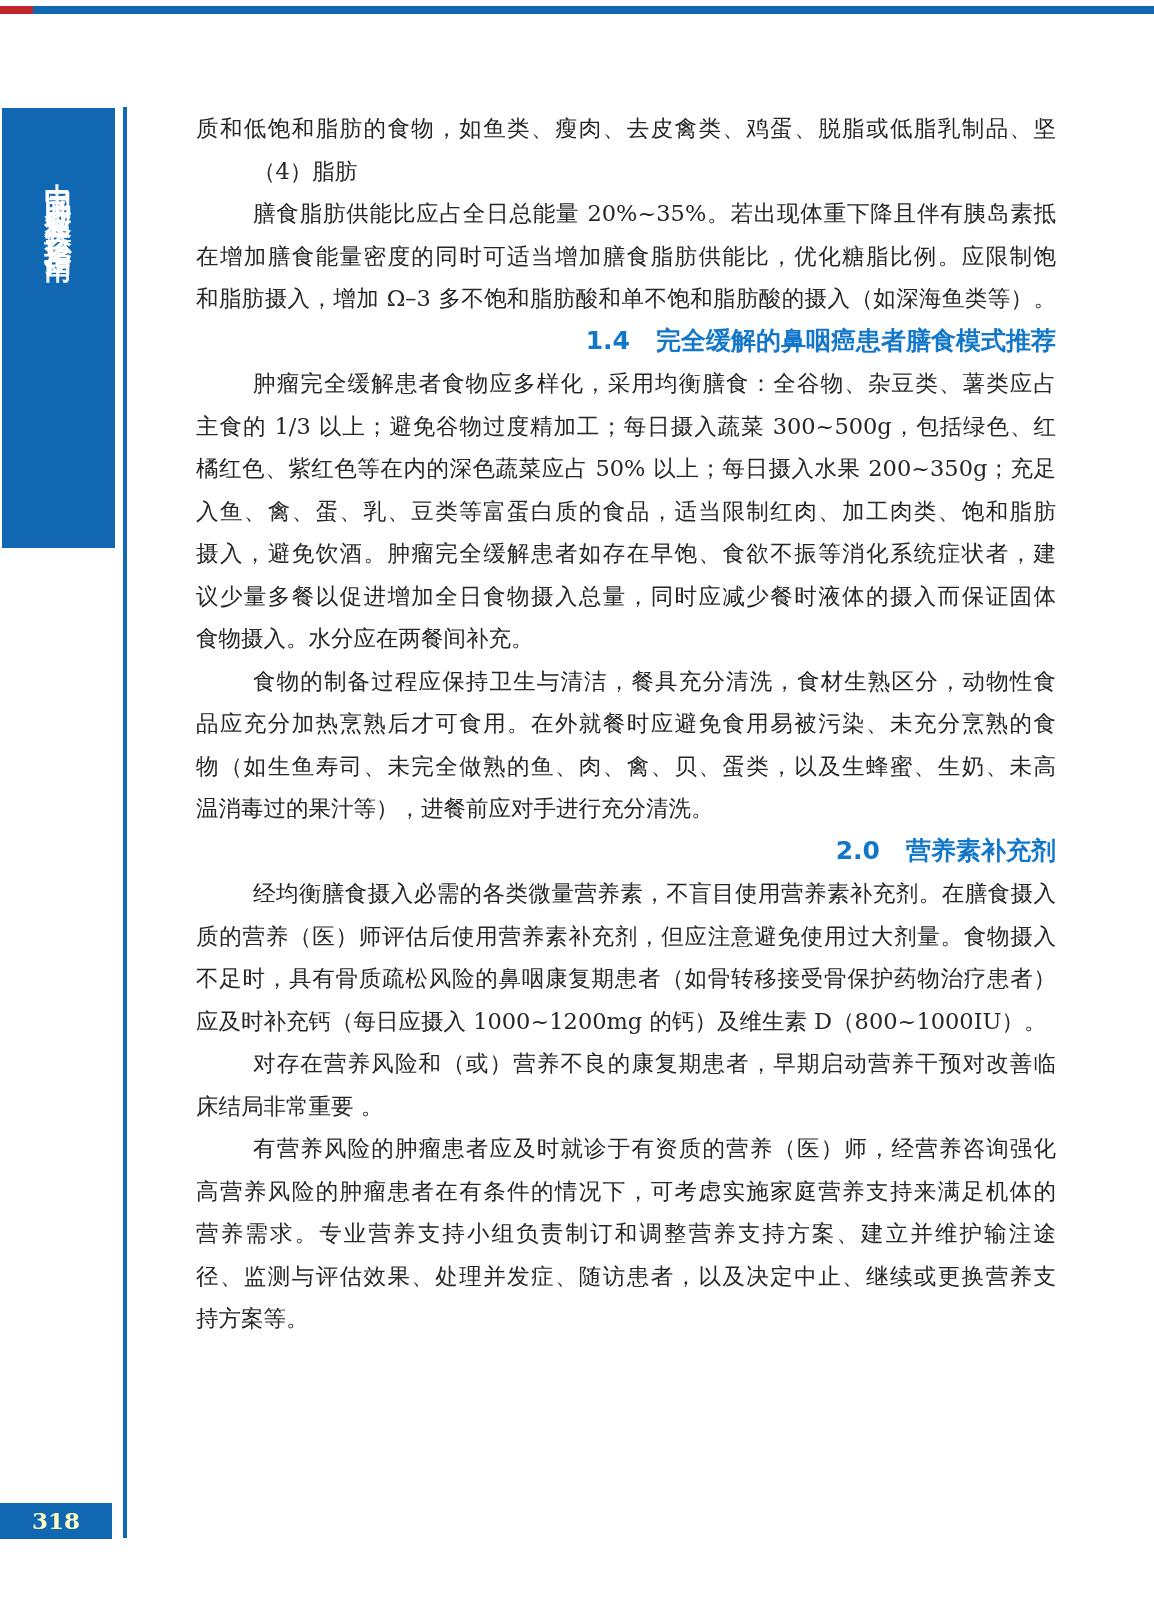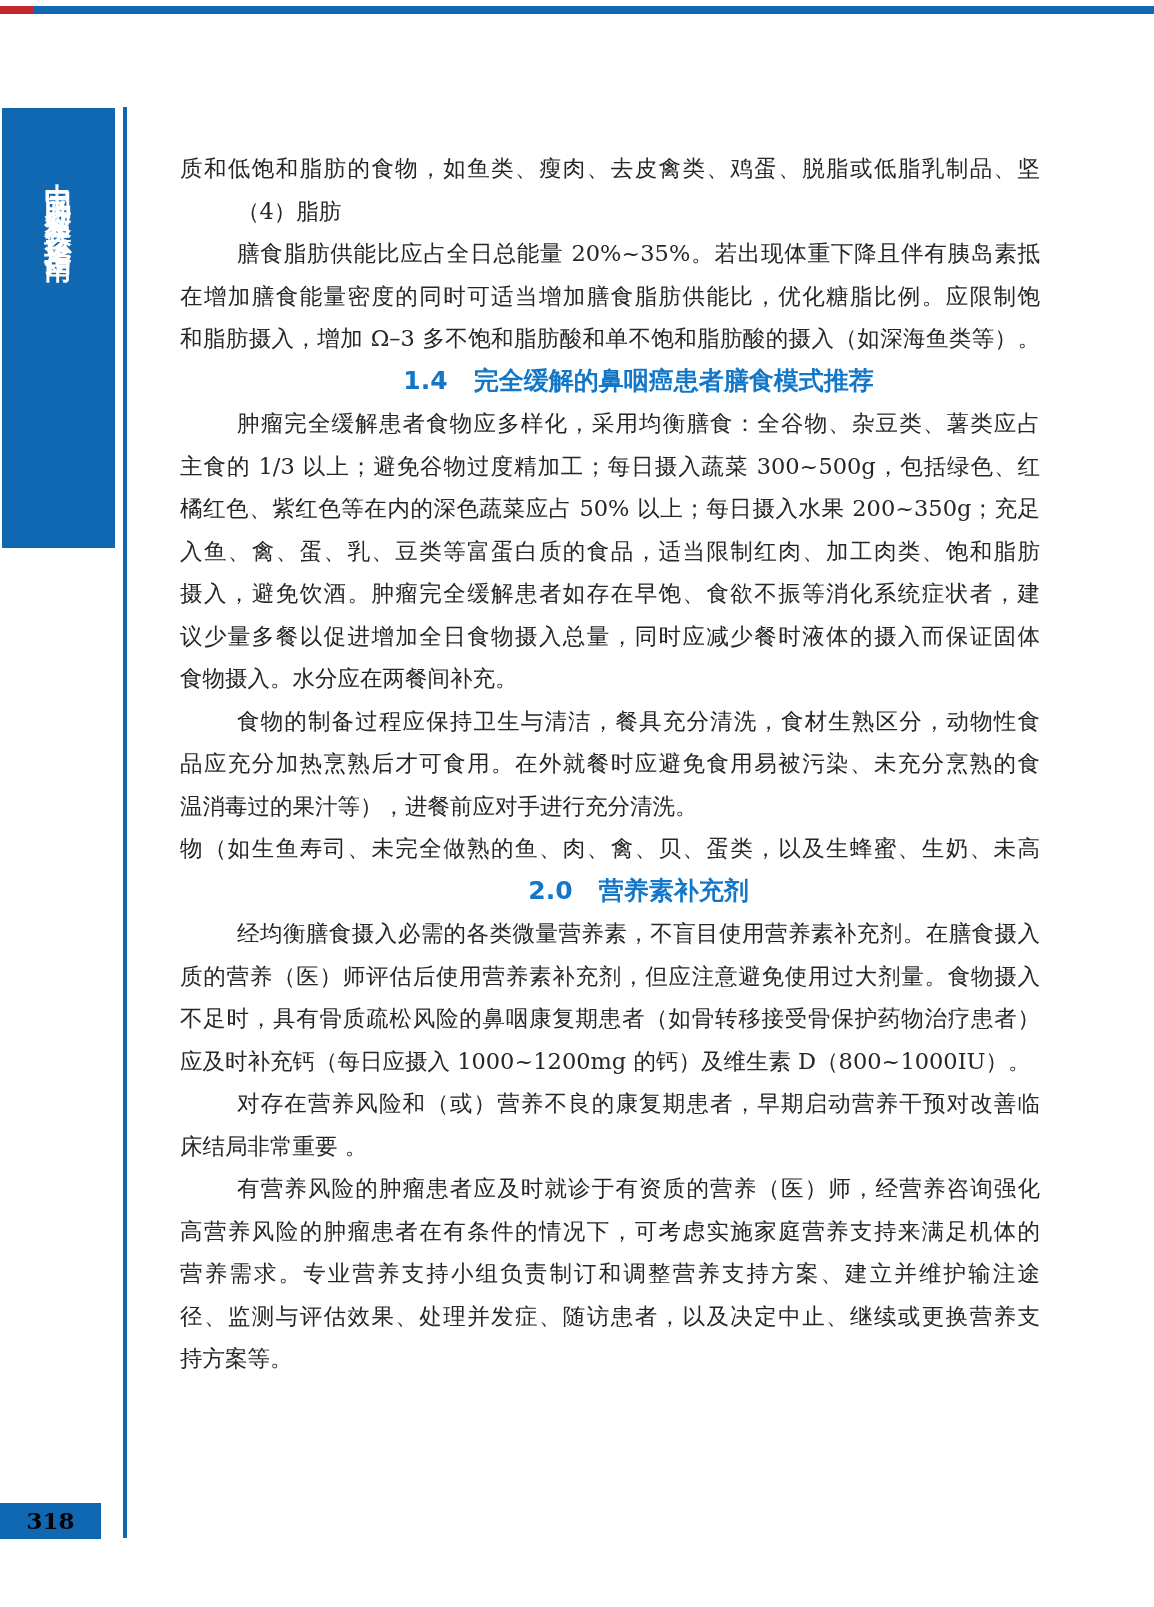--- a/index.html
+++ b/index.html
@@ -23,36 +23,36 @@
     writing-mode:vertical-rl; text-orientation:upright;
     color:#ffffff; font-family:"DejaVu Sans", sans-serif; font-weight:bold;
     font-size:27px; letter-spacing:8px; line-height:1;
   }
 
   
   .v-rule { position:absolute; left:123px; top:107px; width:4px; height:1431px; background:#1068b2; }
 
   
   .page-num-box {
-    position:absolute; left:0; top:1503px; width:101px; height:36px;
-    background:#1068b2; color:#000000; text-align:center; line-height:36px;
+    position:absolute; left:0; top:1503px; width:112px; height:36px;
+    background:#1068b2; color:#fef9c3; text-align:center; line-height:36px;
     font-size:23px; font-weight:bold; font-family:"DejaVu Serif", serif;
   }
 
   
-  .content { position:absolute; left:180px; top:107px; width:860px;margin-top:40px; }
+  .content { position:absolute; left:196px; top:107px; width:860px; }
   .row {
     height:42.5px; line-height:42.5px; font-size:22.5px; color:#262626;
     overflow:hidden;
   }
   .row.fill { text-align:justify; text-align-last:justify; }
   .row.indent { text-indent:57px; }
   .row.heading {
     color:#1377c9; font-family:"DejaVu Sans", sans-serif; font-weight:bold;
-    font-size:25px; padding-left:57px; text-align:center; text-align-last:auto;
+    font-size:25px; padding-left:57px; text-align:right; text-align-last:auto;
   }
   .row.heading .h-num { margin-right:26px; }
 </style>
 </head>
 <body>
 
 <div class="page">
 
   <div class="topbar">
     <div class="seg-red"></div>
@@ -78,22 +78,22 @@
       <div class="row heading"><span class="h-num">1.4</span><span class="h-title">完全缓解的鼻咽癌患者膳食模式推荐</span></div>
       <div class="row indent fill">肿瘤完全缓解患者食物应多样化，采用均衡膳食：全谷物、杂豆类、薯类应占</div>
       <div class="row fill">主食的 1/3 以上；避免谷物过度精加工；每日摄入蔬菜 300~500g，包括绿色、红色、</div>
       <div class="row fill">橘红色、紫红色等在内的深色蔬菜应占 50% 以上；每日摄入水果 200~350g；充足摄</div>
       <div class="row fill">入鱼、禽、蛋、乳、豆类等富蛋白质的食品，适当限制红肉、加工肉类、饱和脂肪</div>
       <div class="row fill">摄入，避免饮酒。肿瘤完全缓解患者如存在早饱、食欲不振等消化系统症状者，建</div>
       <div class="row fill">议少量多餐以促进增加全日食物摄入总量，同时应减少餐时液体的摄入而保证固体</div>
       <div class="row">食物摄入。水分应在两餐间补充。</div>
       <div class="row indent fill">食物的制备过程应保持卫生与清洁，餐具充分清洗，食材生熟区分，动物性食</div>
       <div class="row fill">品应充分加热烹熟后才可食用。在外就餐时应避免食用易被污染、未充分烹熟的食</div>
+      <div class="row fill">物（如生鱼寿司、未完全做熟的鱼、肉、禽、贝、蛋类，以及生蜂蜜、生奶、未高</div>
       <div class="row">温消毒过的果汁等），进餐前应对手进行充分清洗。</div>
-      <div class="row fill">物（如生鱼寿司、未完全做熟的鱼、肉、禽、贝、蛋类，以及生蜂蜜、生奶、未高</div>
       <div class="row heading"><span class="h-num">2.0</span><span class="h-title">营养素补充剂</span></div>
       <div class="row indent fill">经均衡膳食摄入必需的各类微量营养素，不盲目使用营养素补充剂。在膳食摄入</div>
       <div class="row fill">质的营养（医）师评估后使用营养素补充剂，但应注意避免使用过大剂量。食物摄入</div>
       <div class="row fill">不足时，具有骨质疏松风险的鼻咽康复期患者（如骨转移接受骨保护药物治疗患者）</div>
       <div class="row">应及时补充钙（每日应摄入 1000~1200mg 的钙）及维生素 D（800~1000IU）。</div>
       <div class="row indent fill">对存在营养风险和（或）营养不良的康复期患者，早期启动营养干预对改善临</div>
       <div class="row">床结局非常重要 。</div>
       <div class="row indent fill">有营养风险的肿瘤患者应及时就诊于有资质的营养（医）师，经营养咨询强化</div>
       <div class="row fill">高营养风险的肿瘤患者在有条件的情况下，可考虑实施家庭营养支持来满足机体的</div>
       <div class="row fill">营养需求。专业营养支持小组负责制订和调整营养支持方案、建立并维护输注途</div>

